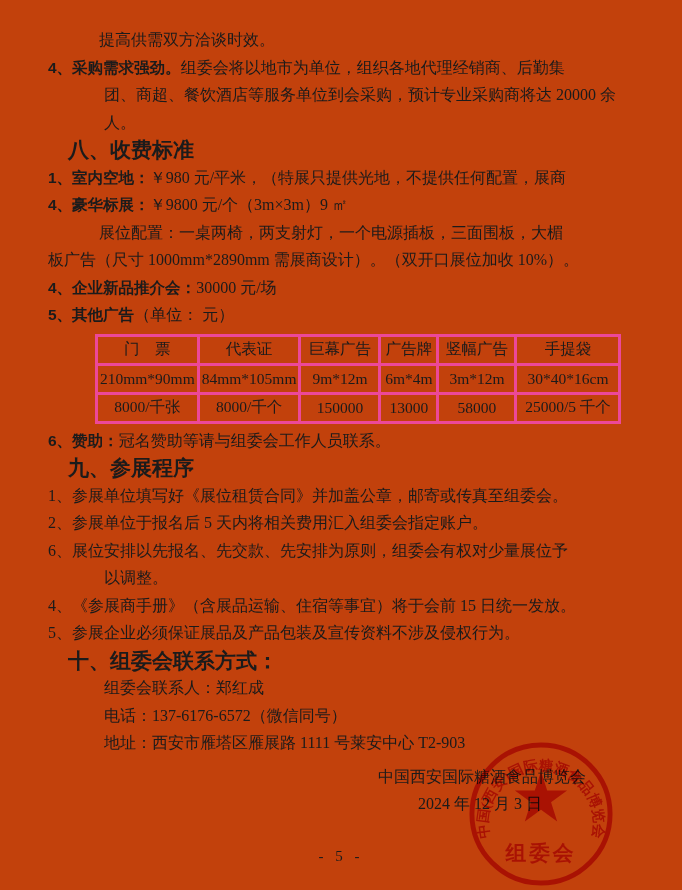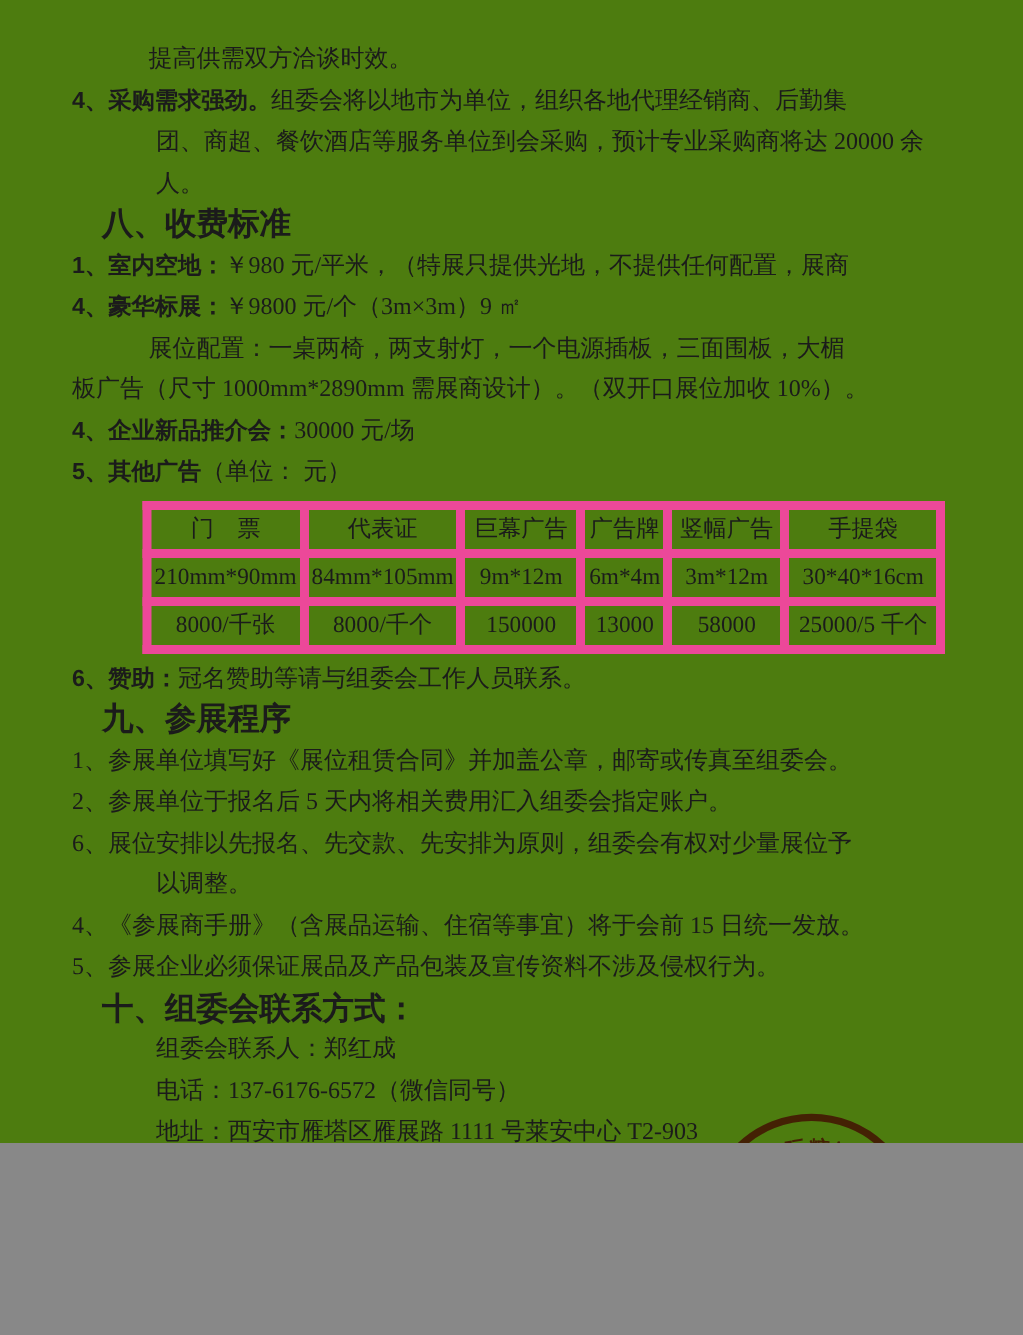--- a/index.html
+++ b/index.html
@@ -1,40 +1,40 @@
 <!DOCTYPE html>
 <html><head>
 <meta charset="utf-8">
 <style>
   html,body{margin:0;padding:0;background:#888;}
   .page{
     position:relative;
-    width:682px;height:762px;
-    background:#4d7c0f;
+    width:682px;height:890px;
+    background:#c2410c;
     overflow:hidden;
     font-family:"Liberation Serif","DejaVu Serif",serif;
     color:#1b1b1b;
     font-size:16px;
   }
   .content{position:absolute;top:26px;left:0;width:682px;}
   .line{height:27.5px;line-height:27.5px;white-space:nowrap;}
   .line b{font-family:"Liberation Sans","DejaVu Sans",sans-serif;font-weight:700;font-size:15.5px;}
   .sec-h{margin-left:68px;font-family:"Liberation Sans","DejaVu Sans",sans-serif;font-weight:700;font-size:21px;}
   .ml-num{margin-left:48px;}
   .ml-cont{margin-left:104px;}
   .ml-mid{margin-left:99px;}
   
   .fee-table{
     border-collapse:collapse;
     margin:5px 0 3px 95px;
     table-layout:fixed;
     font-size:15.5px;
   }
   .fee-table td{
-    border:6px solid #ec4899;
+    border:3px solid #ec4899;
     text-align:center;
     height:26px;
     padding:0 2px;
     overflow:hidden;
     font-family:Liberation Serif, serif;
   }
   .fee-table{border:2px solid #111;}
   
   .sig-org{margin-left:378px;margin-top:6px;}
   .sig-date{margin-left:418px;}

